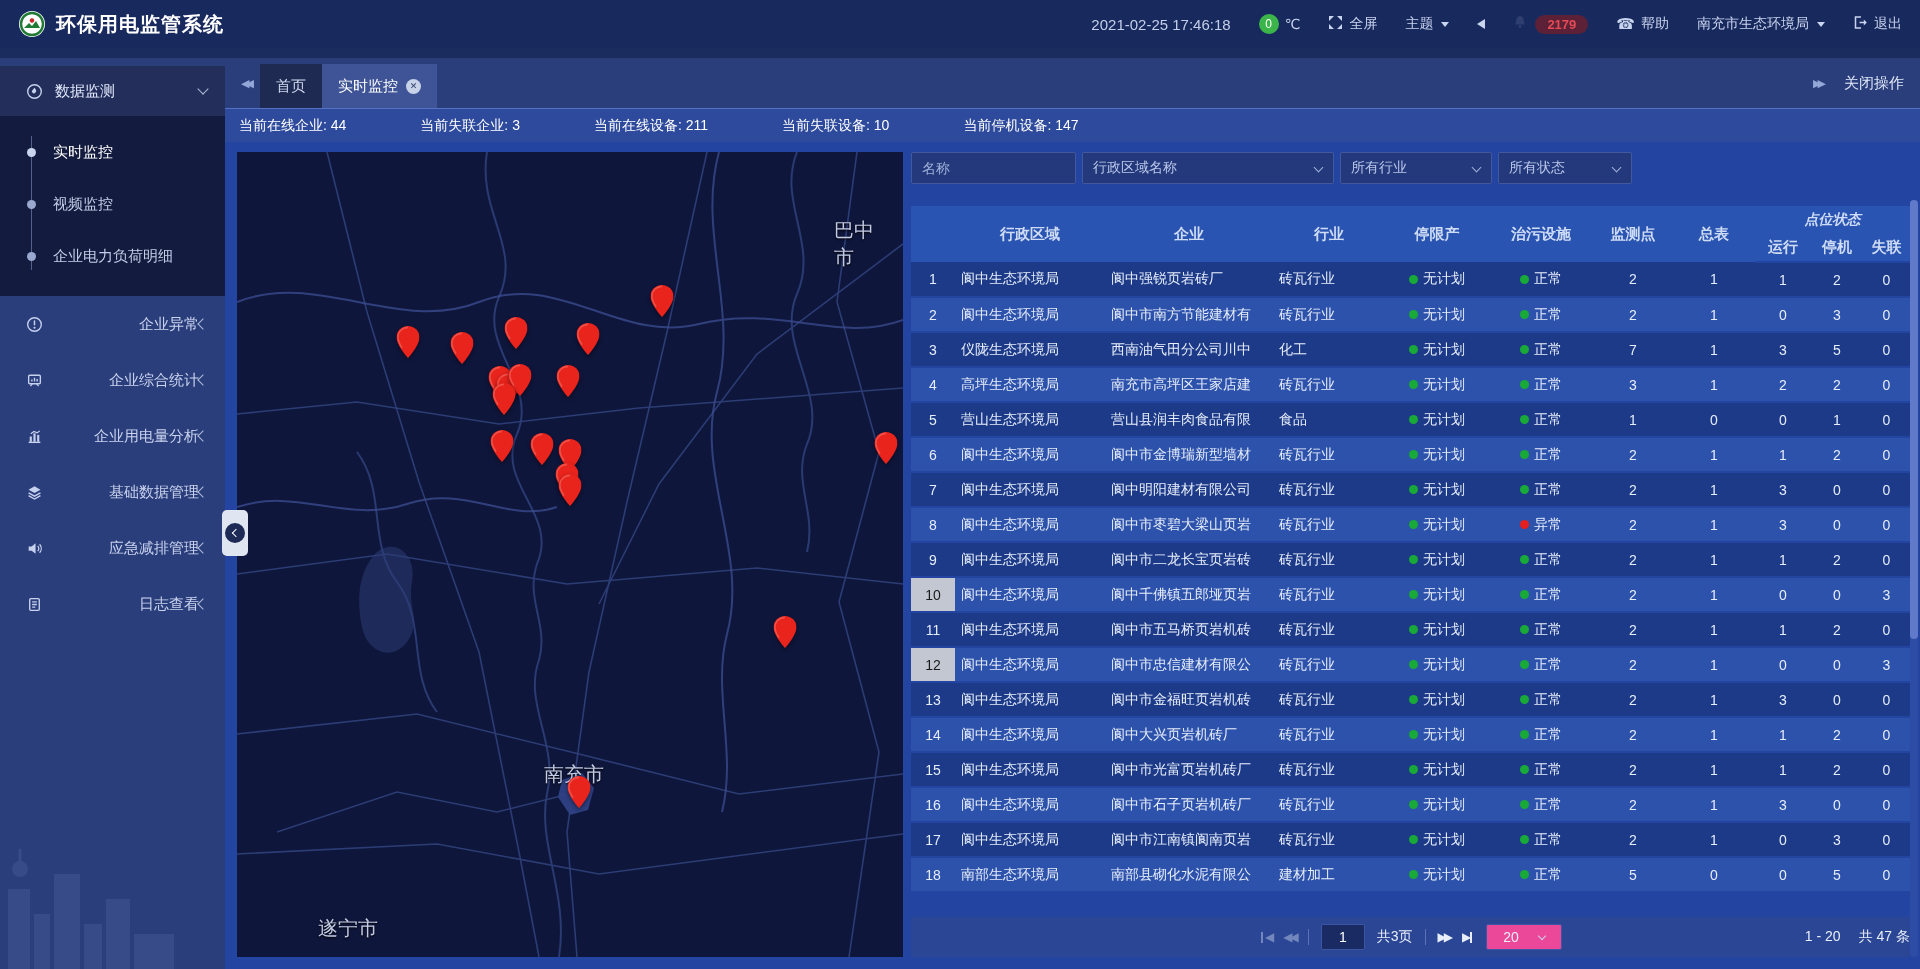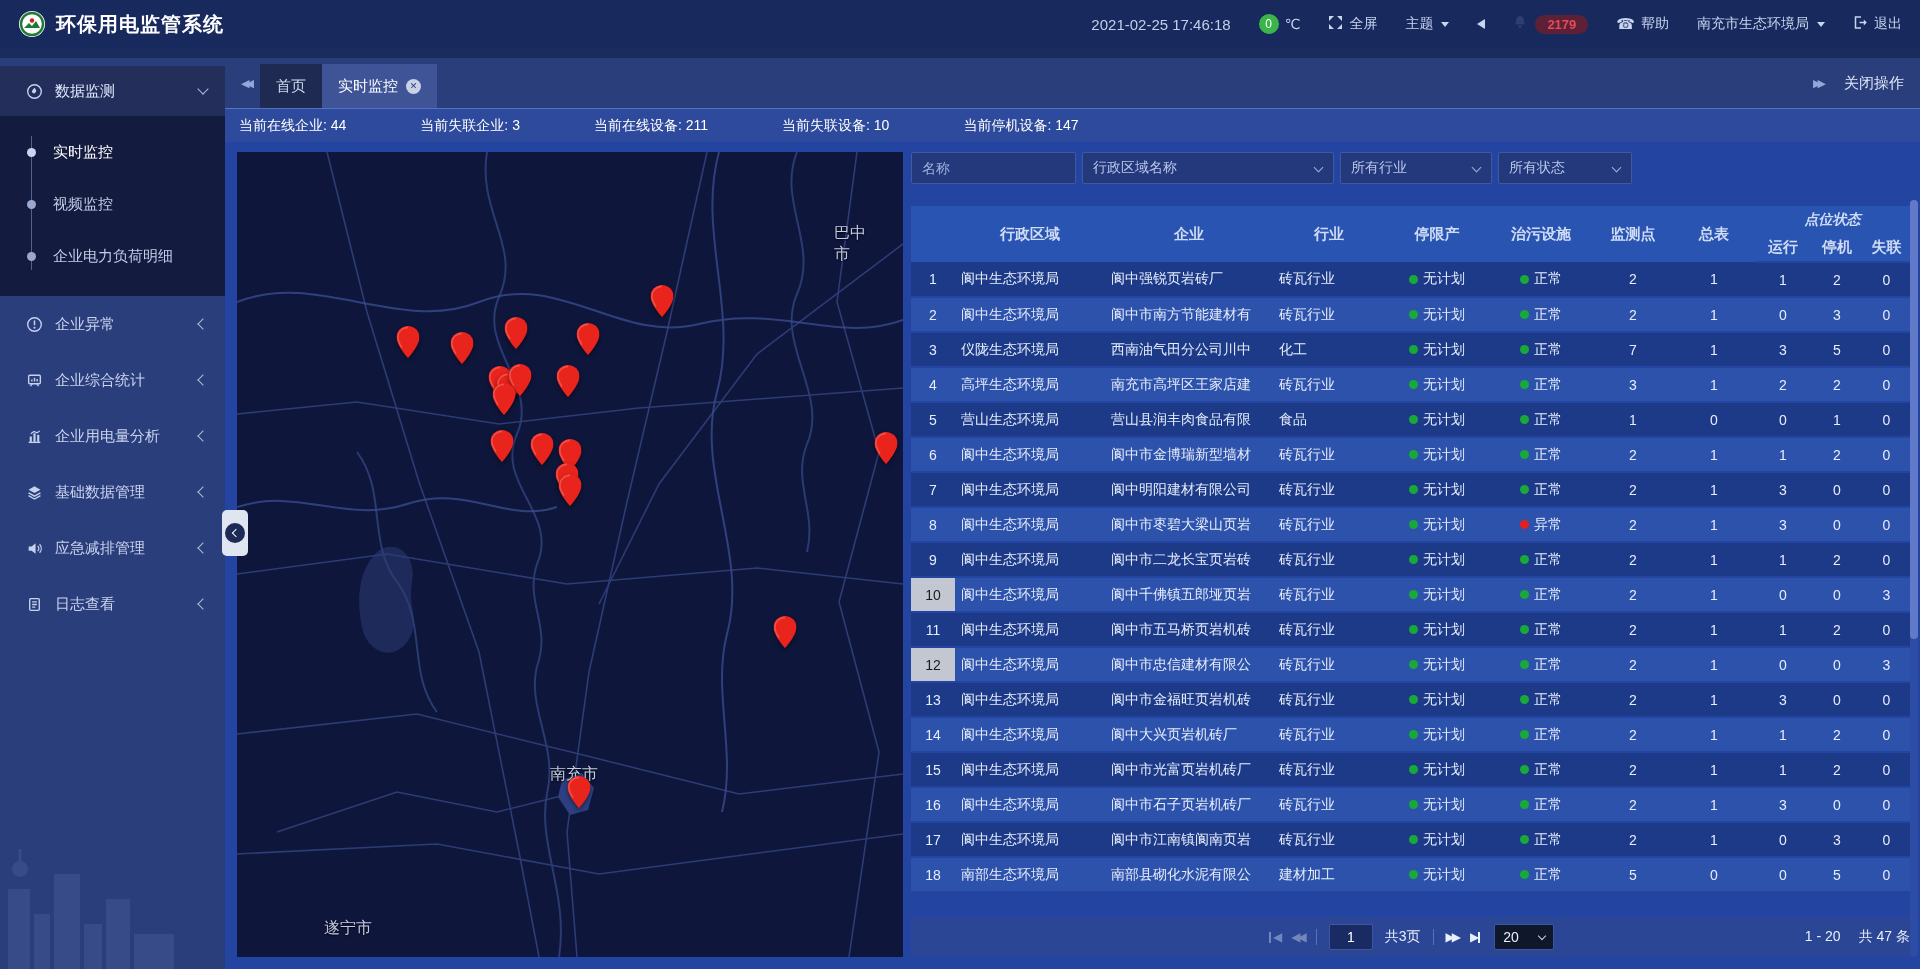--- a/index.html
+++ b/index.html
@@ -26,21 +26,21 @@
 
   
   .main { display:flex; height:911px; }
   .sidebar { width:225px; background:#2b3e7c; position:relative; flex-shrink:0; overflow:hidden; }
   .content-col { flex:1; display:flex; flex-direction:column; min-width:0; }
 
   
   .nav-item { height:50px; display:flex; align-items:center; padding:0 18px 0 26px; cursor:pointer;
     color:#c9d3ee; font-size:15px; position:relative; }
   .nav-item.expanded { background:#232e5a; color:#e3eafd; margin-top:8px; height:50px; }
-  .nav-item:not(.expanded) { height:56px; }
+  .nav-item:not(.expanded) { height:56px;text-align:right; }
   .nav-ico { width:17px; height:17px; margin-right:12px; display:inline-flex; }
   .nav-lbl { flex:1; }
   .chev { width:8px; height:8px; border-left:1.5px solid #aebada; border-bottom:1.5px solid #aebada; display:inline-block; }
   .chev.left { transform:rotate(45deg); }
   .chev.down { transform:rotate(-45deg); margin-top:-4px; }
   .submenu { background:#131b3e; padding:10px 0 14px 0; position:relative; }
   .sub-item { height:52px; display:flex; align-items:center; padding-left:27px; cursor:pointer;
     color:#c3cde8; font-size:15px; position:relative; }
   .sub-item .dot { width:9px; height:9px; border-radius:50%; background:#9aa8cf; margin-right:17px; flex-shrink:0; }
   .sub-item.active { color:#ffffff; }
@@ -63,21 +63,21 @@
   .statsbar { height:34px; background:#2e4a9c; border-top:1px solid #5672c2; display:flex; align-items:center;
     padding-left:14px; gap:74px; color:#ffffff; font-size:14px; }
   .stat { white-space:nowrap; }
 
   
   .content { flex:1; display:flex; padding:10px 10px 12px 12px; gap:8px; position:relative; min-height:0; }
 
   
   .map-panel { width:666px; flex-shrink:0; position:relative; background:#0f163b; overflow:hidden; }
   .map-roads { position:absolute; inset:0; }
-  .city-label { position:absolute; color:#c2cbe4; font-size:16px; transform:translate(-50%,-50%); text-shadow:0 1px 2px #000; }
+  .city-label { position:absolute; color:#c2cbe4; font-size:20px; transform:translate(-50%,-50%); text-shadow:0 1px 2px #000; }
   .pin { position:absolute; width:23px; height:32px; transform:translate(-50%,-100%); cursor:pointer;
     filter:drop-shadow(0 2px 2px rgba(0,0,0,.45)); }
   .collapse-handle { position:absolute; left:-3px; top:368px; width:26px; height:46px; background:#dfe5f1;
     border-radius:5px; display:flex; align-items:center; justify-content:center; cursor:pointer; z-index:5; }
   .collapse-handle .circ { width:20px; height:20px; border-radius:50%; background:#1d2a55; display:flex;
     align-items:center; justify-content:center; }
   .collapse-handle .chev { width:6px; height:6px; border-color:#ffffff; margin-left:2px; }
 
   
   .table-panel { flex:1; display:flex; flex-direction:column; min-width:0; position:relative; }
@@ -109,21 +109,21 @@
   
   .pagination { height:40px; margin-top:6px; background:#2a4694; display:grid;
     grid-template-columns:1fr auto 1fr; align-items:center; color:#e9eefb; font-size:14px; }
   .pg-controls { display:flex; align-items:center; gap:12px; }
   .pg-btn { font-size:12px; letter-spacing:-3px; cursor:pointer; display:inline-flex; align-items:center; }
   .pg-btn.dis { color:#7387be; cursor:default; }
   .pg-bar { display:inline-block; width:2px; height:11px; background:currentColor; margin:0 2px; letter-spacing:0; }
   .pg-sep { width:1px; height:16px; background:#5a72b6; }
   .pg-input { width:44px; height:26px; background:#1a2b63; border:1px solid #3c56a4; color:#fff;
     text-align:center; font-size:14px; border-radius:2px; }
-  .pg-size { height:26px; background:#0f172a; border:1px solid #3c56a4; border-radius:2px; padding:0 8px;
+  .pg-size { height:26px; background:#ec4899; border:1px solid #3c56a4; border-radius:2px; padding:0 16px;
     display:flex; align-items:center; gap:20px; cursor:pointer; }
   .pg-size .sel-caret { width:6px; height:6px; border-right:1.5px solid #c9d4ee; border-bottom:1.5px solid #c9d4ee;
     transform:rotate(45deg); margin-top:-3px; }
   .pg-right { justify-self:end; display:flex; gap:18px; }
 
   
   .v-scroll { position:absolute; right:-8px; top:48px; bottom:0; width:8px; background:#2d4ca6; border-radius:4px; }
   .v-thumb { position:absolute; top:0; left:0; width:8px; height:58%; background:#6079c8; border-radius:4px; cursor:pointer; }
 </style>
 </head>

